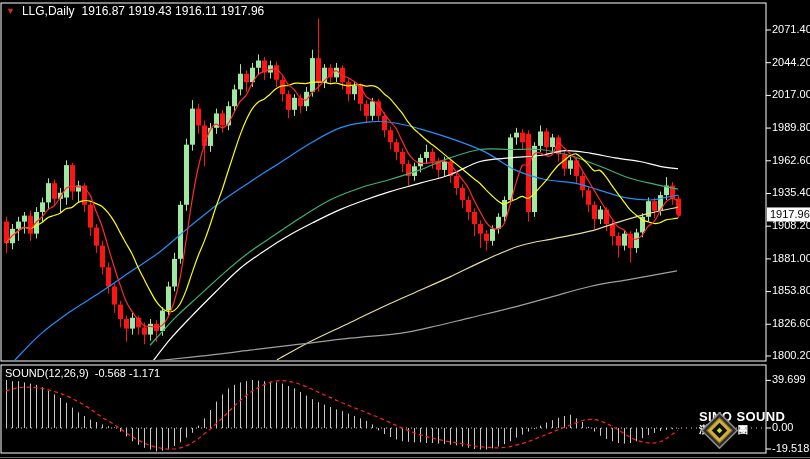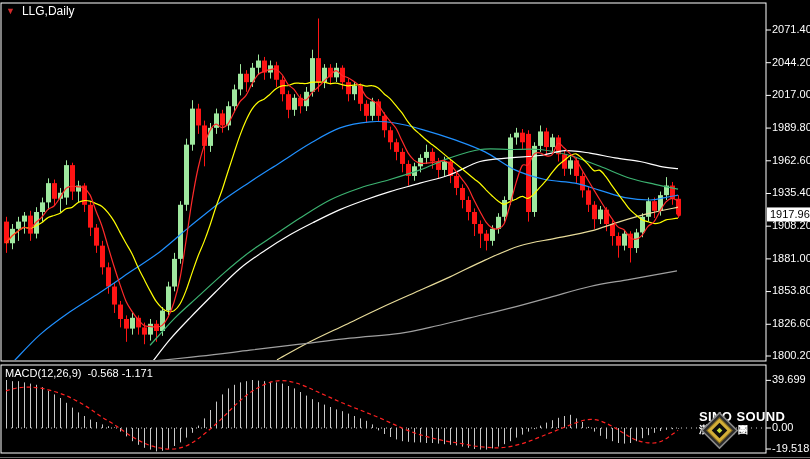--- a/index.html
+++ b/index.html
@@ -440,24 +440,25 @@
         <line x1="766" y1="428" x2="771" y2="428" stroke="#ffffff" stroke-width="1"></line>
         <text x="772" y="428" fill="#ffffff" font-size="11px" dominant-baseline="middle">0.00</text>
         <line x1="766" y1="449" x2="771" y2="449" stroke="#ffffff" stroke-width="1"></line>
         <text x="772" y="449" fill="#ffffff" font-size="11px" dominant-baseline="middle">-19.518</text>
       </g>
     </svg>
 
   <div class="titlebar">
     <span class="tri">▼</span>
     <span>LLG,Daily</span>
+    <span>1916.87 1919.43 1916.11 1917.96</span>
   </div>
 
   <div class="macdbar">
-    <span>MACD(12,26,9)</span>
+    <span>SOUND(12,26,9)</span>
     <span>-0.568 -1.171</span>
   </div>
 
   <div class="logo">
     <svg width="41" height="41" viewBox="0 0 41 41">
       <rect x="8" y="8" width="25" height="25" transform="rotate(45 20.5 20.5)" fill="#2b2b2b" stroke="#8a8a8a" stroke-width="1.5"></rect>
       <rect x="11.5" y="11.5" width="18" height="18" transform="rotate(45 20.5 20.5)" fill="#d4af37" stroke="#7a6420" stroke-width="1"></rect>
       <rect x="15" y="15" width="11" height="11" transform="rotate(45 20.5 20.5)" fill="#0d0d0d"></rect>
       <rect x="18.5" y="18.5" width="4" height="4" transform="rotate(45 20.5 20.5)" fill="#c9e23a"></rect>
     </svg>

